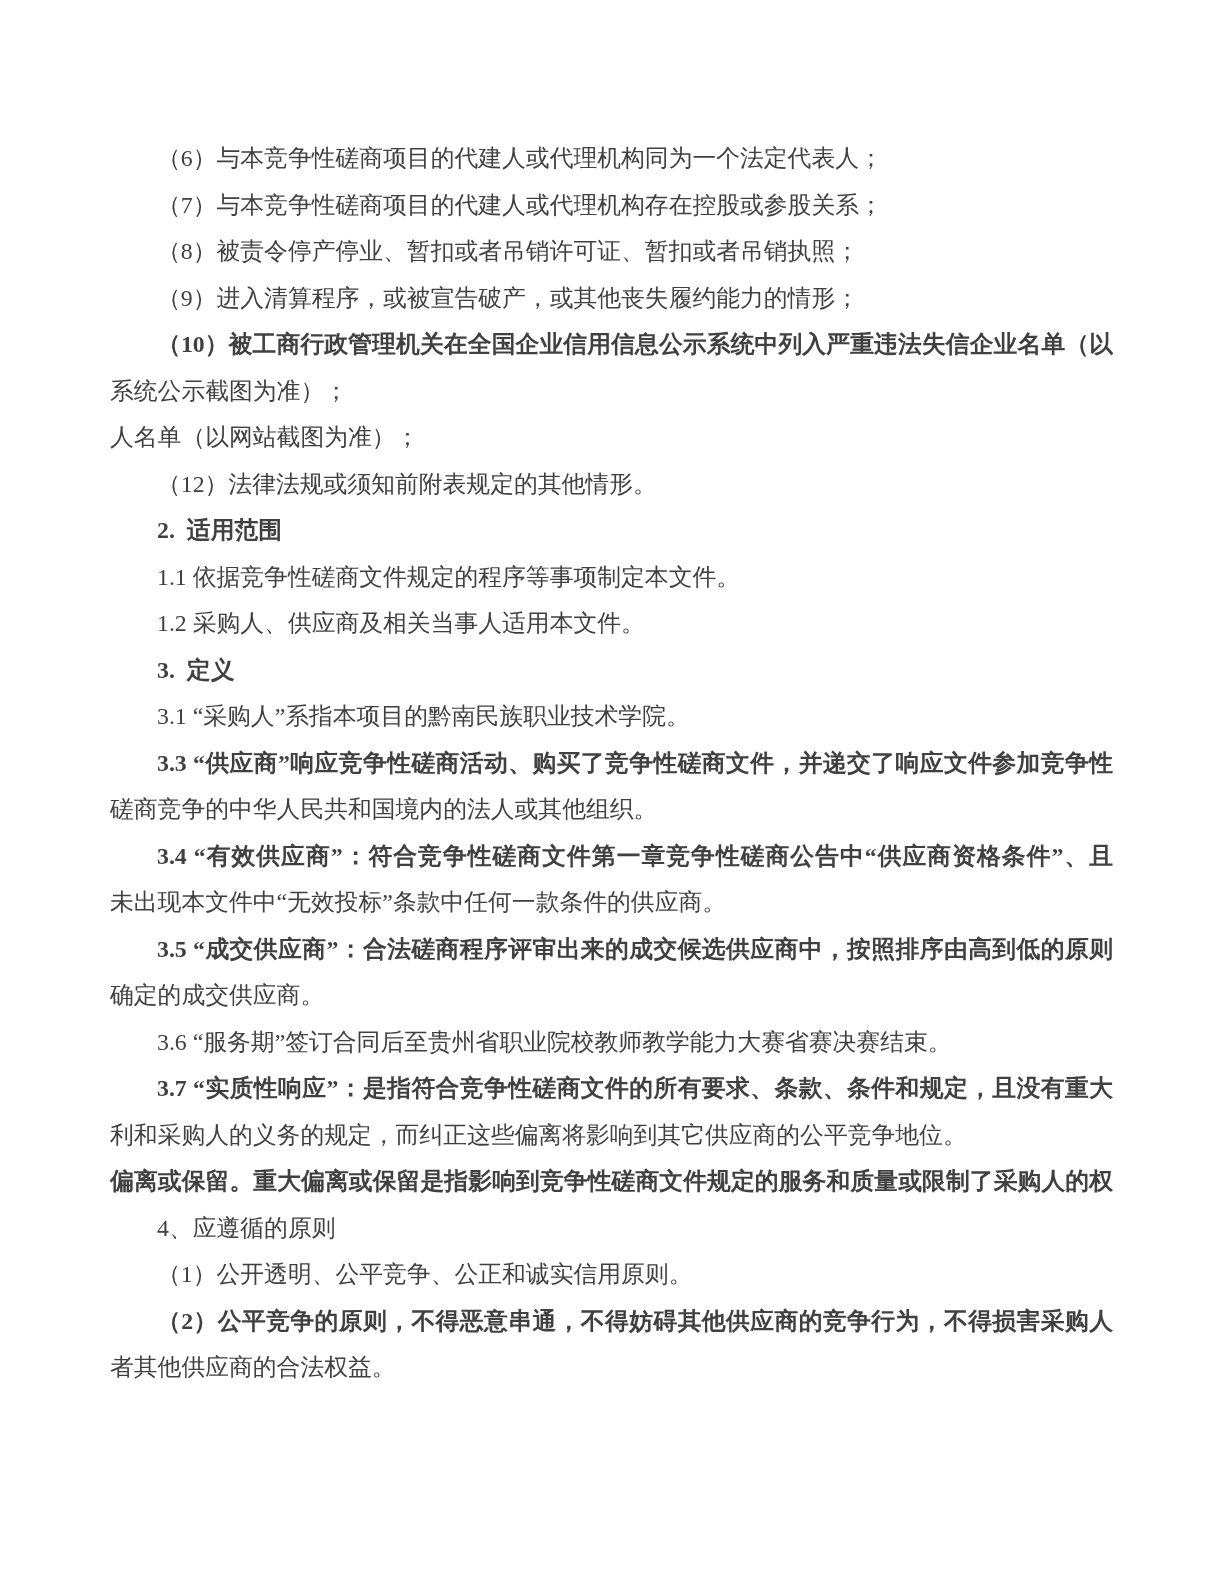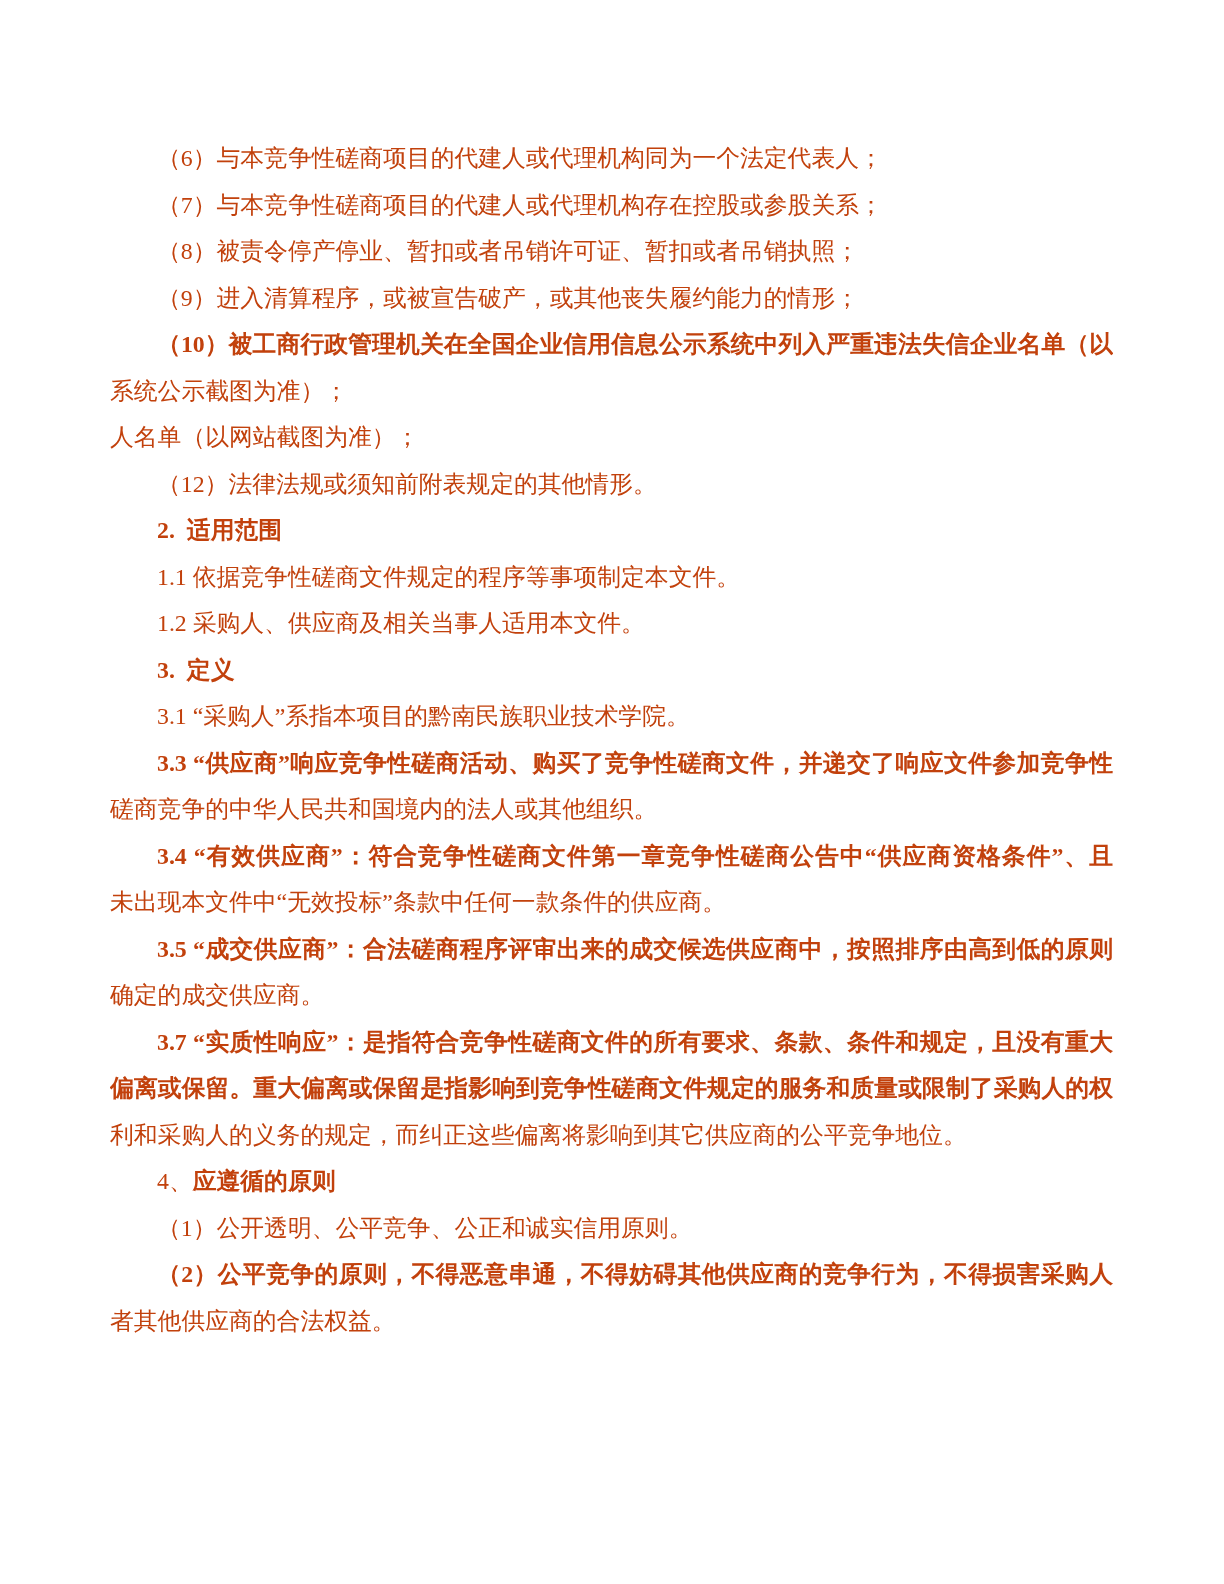--- a/index.html
+++ b/index.html
@@ -1,21 +1,21 @@
 <!DOCTYPE html>
 <html><head>
 <meta charset="utf-8">
 <style>
   html, body { margin: 0; padding: 0; background: #ffffff; }
   .page {
     position: relative;
     width: 1224px;
     height: 1407px;
     background: #ffffff;
-    color: #c2410c;
+    color: #404040;
     font-family: "Liberation Serif", "DejaVu Serif", serif;
     overflow: hidden;
   }
   .content {
     position: absolute;
     left: 110px;
     top: 135px;
     width: 1003px;
   }
   .line {
@@ -25,21 +25,21 @@
     text-align: left;
     overflow: hidden;
     white-space: normal;
   }
   .ind { text-indent: 47px; }
   .jl  { text-align: justify; text-align-last: justify; font-weight: bold; }
   .hd  { font-weight: bold; }
   .hd .hnum { margin-right: 12px; }
   .hd4 .hnum { font-weight: normal; margin-right: 0; }
   .hd4 .htext {
-    font-weight: bold;
+    font-weight: normal;
     font-family: "Liberation Sans", "DejaVu Sans", sans-serif;
   }
   .footer {
     position: absolute;
     left: 0;
     top: 1464px;
     width: 100%;
     text-align: center;
     font-size: 19px;
     line-height: 26px;
@@ -67,23 +67,24 @@
 
     <div class="line ind hd"><span class="hnum">3.</span><span class="htext">定义</span></div>
 
     <div class="line ind">3.1 “采购人”系指本项目的黔南民族职业技术学院。</div>
     <div class="line ind jl">3.3 “供应商”响应竞争性磋商活动、购买了竞争性磋商文件，并递交了响应文件参加竞争性</div>
     <div class="line">磋商竞争的中华人民共和国境内的法人或其他组织。</div>
     <div class="line ind jl">3.4 “有效供应商”：符合竞争性磋商文件第一章竞争性磋商公告中“供应商资格条件”、且</div>
     <div class="line">未出现本文件中“无效投标”条款中任何一款条件的供应商。</div>
     <div class="line ind jl">3.5 “成交供应商”：合法磋商程序评审出来的成交候选供应商中，按照排序由高到低的原则</div>
     <div class="line">确定的成交供应商。</div>
+    <div class="line ind">3.6 “服务期”签订合同后至贵州省职业院校教师教学能力大赛省赛决赛结束。</div>
     <div class="line ind jl">3.7 “实质性响应”：是指符合竞争性磋商文件的所有要求、条款、条件和规定，且没有重大</div>
+    <div class="line">利和采购人的义务的规定，而纠正这些偏离将影响到其它供应商的公平竞争地位。</div>
     <div class="line jl">偏离或保留。重大偏离或保留是指影响到竞争性磋商文件规定的服务和质量或限制了采购人的权</div>
-    <div class="line">利和采购人的义务的规定，而纠正这些偏离将影响到其它供应商的公平竞争地位。</div>
 
     <div class="line ind hd hd4"><span class="hnum">4、</span><span class="htext">应遵循的原则</span></div>
 
     <div class="line ind">（1）公开透明、公平竞争、公正和诚实信用原则。</div>
     <div class="line ind jl">（2）公平竞争的原则，不得恶意串通，不得妨碍其他供应商的竞争行为，不得损害采购人或</div>
     <div class="line">者其他供应商的合法权益。</div>
 
   </div>
 
   <div class="footer">8</div>

